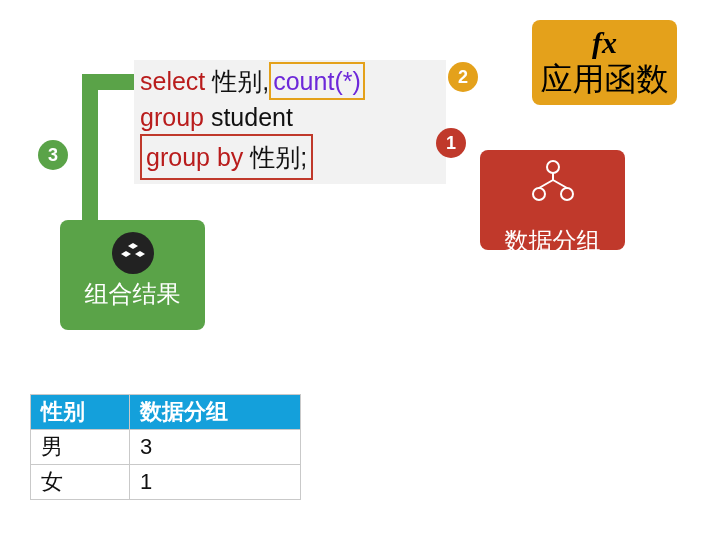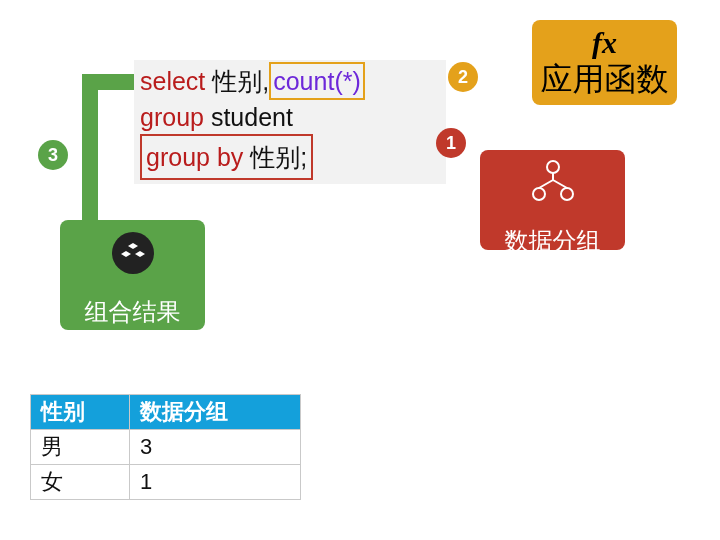--- a/index.html
+++ b/index.html
@@ -12,21 +12,21 @@
   .badge{position:absolute;width:30px;height:30px;border-radius:50%;background:#e4a11b;color:#fff;text-align:center;line-height:30px;font-size:18px;font-weight:bold}
   .badge.red{background:#c0392b}
   .badge.green{background:#5aa348}
   .card{position:absolute;border-radius:8px;color:#fff;text-align:center}
   .card.yellow{background:#e4a11b;color:#000;width:145px;height:85px;left:532px;top:20px}
   .card.yellow .fx{font-style:italic;font-weight:bold;font-size:30px;margin-top:6px;font-family:Georgia,serif}
   .card.yellow .lbl{font-size:32px;margin-top:-2px}
   .card.red{background:#c0392b;width:145px;height:100px;left:480px;top:150px}
   .card.red .lbl{font-size:24px;margin-top:17px}
   .card.green{background:#5aa348;width:145px;height:110px;left:60px;top:220px}
-  .card.green .lbl{font-size:24px;margin-top:22px}
+  .card.green .lbl{font-size:24px;margin-top:4px}
   .iconcircle{width:42px;height:42px;border-radius:50%;background:#222;margin:0 auto;display:flex;align-items:center;justify-content:center}
   
   .arrow-v{position:absolute;left:82px;top:74px;width:16px;height:160px;background:#5aa348}
   .arrow-h{position:absolute;left:82px;top:74px;width:60px;height:16px;background:#5aa348}
   .arrow-head{position:absolute;left:74px;top:228px;width:0;height:0;border-left:16px solid transparent;border-right:16px solid transparent;border-top:18px solid #5aa348}
   
   .tbl{position:absolute;left:30px;top:394px;border-collapse:collapse;font-size:22px}
   .tbl th{background:#14a0db;color:#fff;border:1px solid #c9c9c9;padding:2px 10px;text-align:left;font-weight:bold}
   .tbl td{border:1px solid #c9c9c9;padding:2px 10px;color:#111}
 </style>

